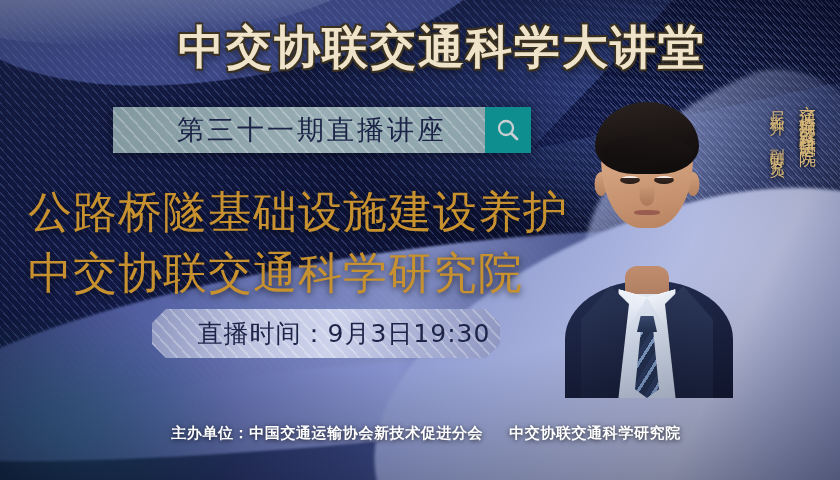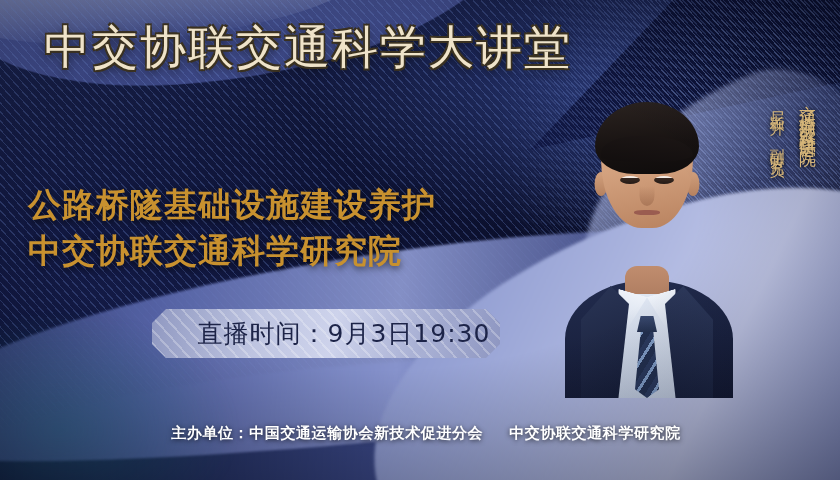--- a/index.html
+++ b/index.html
@@ -196,22 +196,22 @@
     background:linear-gradient(180deg,rgba(160,110,80,0),rgba(150,100,72,.55));
     border-radius:0 0 50% 50%;
   }
   .p-mouth{
     position:absolute; left:50%; top:124px; transform:translateX(-50%);
     width:26px; height:5px; background:#9a5c50; border-radius:40%;
   }
 
   
   .main-title{
-    position:absolute; left:0; right:0; top:17px; text-align:left;
-    font-size:46px; font-weight:normal; letter-spacing:2px;
+    position:absolute; left:0; right:0; top:17px; text-align:center;
+    font-size:46px; font-weight:bold; letter-spacing:2px;
     color:#efe3c9;
     text-shadow:
       -1.6px -1.6px 0 #3a3120, 1.6px -1.6px 0 #3a3120,
       -1.6px 1.6px 0 #3a3120, 1.6px 1.6px 0 #3a3120,
       0 4px 10px rgba(0,0,0,.65);
     font-family:"DejaVu Sans","Liberation Sans",sans-serif;
     z-index:12;
     white-space:nowrap;
     margin-left:44px;
   }
@@ -238,21 +238,21 @@
   }
   .search-box{
     width:46px; height:46px; background:#0e8e8e; position:relative; z-index:2;
     display:flex; align-items:center; justify-content:center; flex:0 0 46px;
   }
   .search-box svg{ display:block; }
 
   
   .headline{
     position:absolute; left:28px; top:182px; z-index:12;
-    font-size:33px; font-weight:bold; line-height:1.38;
+    font-size:44px; font-weight:normal; line-height:1.38;
     color:#c8912f; letter-spacing:1px;
     text-shadow:0 2px 7px rgba(0,0,0,.7);
     font-family:"DejaVu Sans","Liberation Sans",sans-serif;
     white-space:nowrap;
   }
 
   
   .time-pill{
     position:absolute; left:152px; top:309px; width:348px; height:49px; z-index:12;
     background:linear-gradient(102deg,rgba(150,158,196,.90) 0%, rgba(196,202,228,.93) 30%,
@@ -333,20 +333,29 @@
     <div class="p-eyeR"></div>
     <div class="p-nose"></div>
     <div class="p-mouth"></div>
     <div class="p-hair"></div>
   </div>
 
   <div class="bg-vignette"></div>
 
   <div class="main-title">中交协联交通科学大讲堂</div>
 
+  <div class="subtitle-bar">
+    <div class="subtitle-text">第三十一期直播讲座</div>
+    <div class="search-box">
+      <svg width="26" height="26" viewBox="0 0 26 26">
+        <circle cx="11" cy="11" r="7" fill="none" stroke="#c9cfd2" stroke-width="2.3"></circle>
+        <line x1="16.2" y1="16.2" x2="22" y2="22" stroke="#c9cfd2" stroke-width="2.8" stroke-linecap="round"></line>
+      </svg>
+    </div>
+  </div>
 
   <div class="headline">
     <div>公路桥隧基础设施建设养护</div>
     <div>中交协联交通科学研究院</div>
   </div>
 
   <div class="time-pill">
     <span class="time-text">直播时间：9月3日19:30</span>
   </div>
 

